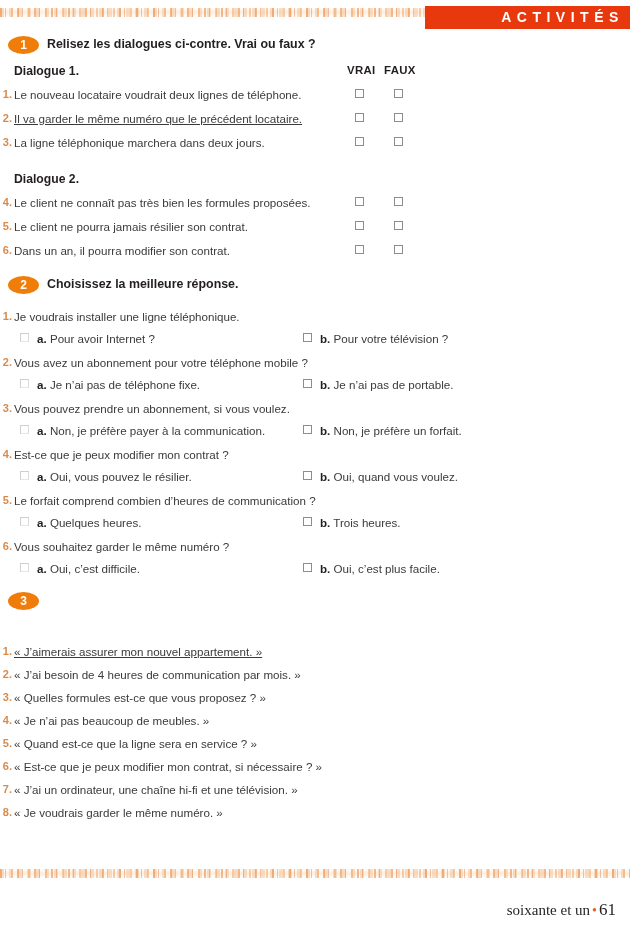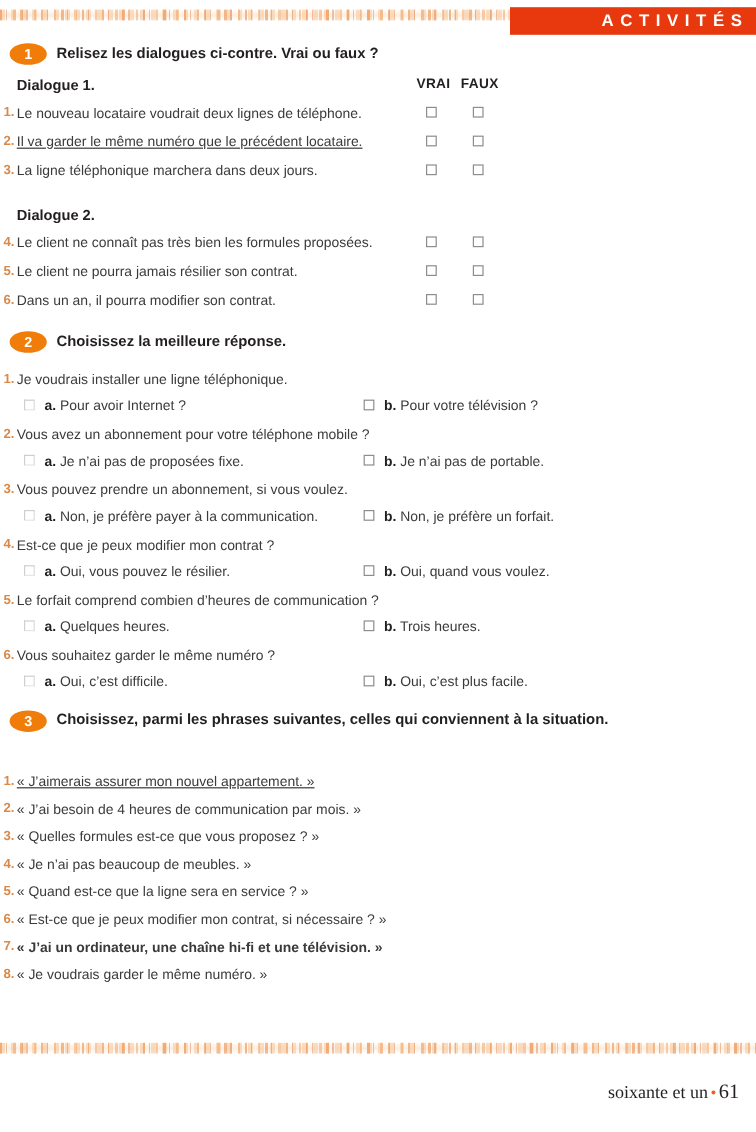--- a/index.html
+++ b/index.html
@@ -214,21 +214,21 @@
 <div class="num" style="top:310px; left:0px;">1.</div>
 <div class="t" style="top:310px; left:14px;">Je voudrais installer une ligne téléphonique.</div>
 <div class="cbx faint" style="top:333px; left:20px;"></div>
 <div class="opt-label" style="top:332px; left:37px;"><b>a.</b> <span>Pour avoir Internet ?</span></div>
 <div class="cbx" style="top:333px; left:303px;"></div>
 <div class="opt-label" style="top:332px; left:320px;"><b>b.</b> <span>Pour votre télévision ?</span></div>
 
 <div class="num" style="top:356px; left:0px;">2.</div>
 <div class="t" style="top:356px; left:14px;">Vous avez un abonnement pour votre téléphone mobile ?</div>
 <div class="cbx faint" style="top:379px; left:20px;"></div>
-<div class="opt-label" style="top:378px; left:37px;"><b>a.</b> <span>Je n’ai pas de proposées fixe.</span></div>
+<div class="opt-label" style="top:378px; left:37px;"><b>a.</b> <span>Je n’ai pas de téléphone fixe.</span></div>
 <div class="cbx" style="top:379px; left:303px;"></div>
 <div class="opt-label" style="top:378px; left:320px;"><b>b.</b> <span>Je n’ai pas de portable.</span></div>
 
 <div class="num" style="top:402px; left:0px;">3.</div>
 <div class="t" style="top:402px; left:14px;">Vous pouvez prendre un abonnement, si vous voulez.</div>
 <div class="cbx faint" style="top:425px; left:20px;"></div>
 <div class="opt-label" style="top:424px; left:37px;"><b>a.</b> <span>Non, je préfère payer à la communication.</span></div>
 <div class="cbx" style="top:425px; left:303px;"></div>
 <div class="opt-label" style="top:424px; left:320px;"><b>b.</b> <span>Non, je préfère un forfait.</span></div>
 
@@ -248,21 +248,20 @@
 
 <div class="num" style="top:540px; left:0px;">6.</div>
 <div class="t" style="top:540px; left:14px;">Vous souhaitez garder le même numéro ?</div>
 <div class="cbx faint" style="top:563px; left:20px;"></div>
 <div class="opt-label" style="top:562px; left:37px;"><b>a.</b> <span>Oui, c’est difficile.</span></div>
 <div class="cbx" style="top:563px; left:303px;"></div>
 <div class="opt-label" style="top:562px; left:320px;"><b>b.</b> <span>Oui, c’est plus facile.</span></div>
 
 <div class="ex-badge" style="top:592px;">3</div>
 <div class="ex-title two-line" style="top:591px;">
-  <div>Choisissez, parmi les phrases suivantes, celles qui conviennent à la situation.</div>
 </div>
 
 <div class="num" style="top:645px; left:0px;">1.</div>
 <div class="t" style="top:645px; left:14px;text-decoration:underline;">« J’aimerais assurer mon nouvel appartement. »</div>
 
 <div class="num" style="top:668px; left:0px;">2.</div>
 <div class="t" style="top:668px; left:14px;">« J’ai besoin de 4 heures de communication par mois. »</div>
 
 <div class="num" style="top:691px; left:0px;">3.</div>
 <div class="t" style="top:691px; left:14px;">« Quelles formules est-ce que vous proposez ? »</div>
@@ -270,20 +269,20 @@
 <div class="num" style="top:714px; left:0px;">4.</div>
 <div class="t" style="top:714px; left:14px;">« Je n’ai pas beaucoup de meubles. »</div>
 
 <div class="num" style="top:737px; left:0px;">5.</div>
 <div class="t" style="top:737px; left:14px;">« Quand est-ce que la ligne sera en service ? »</div>
 
 <div class="num" style="top:760px; left:0px;">6.</div>
 <div class="t" style="top:760px; left:14px;">« Est-ce que je peux modifier mon contrat, si nécessaire ? »</div>
 
 <div class="num" style="top:783px; left:0px;">7.</div>
-<div class="t" style="top:783px; left:14px;font-weight:bold;">« J’ai un ordinateur, une chaîne hi-fi et une télévision. »</div>
+<div class="t" style="top:783px; left:14px;">« J’ai un ordinateur, une chaîne hi-fi et une télévision. »</div>
 
 <div class="num" style="top:806px; left:0px;">8.</div>
 <div class="t" style="top:806px; left:14px;">« Je voudrais garder le même numéro. »</div>
 
 <div class="footer">
   <span>soixante et un</span><span class="dot">•</span><span class="pageno">61</span>
 </div>
 
 </body></html>

